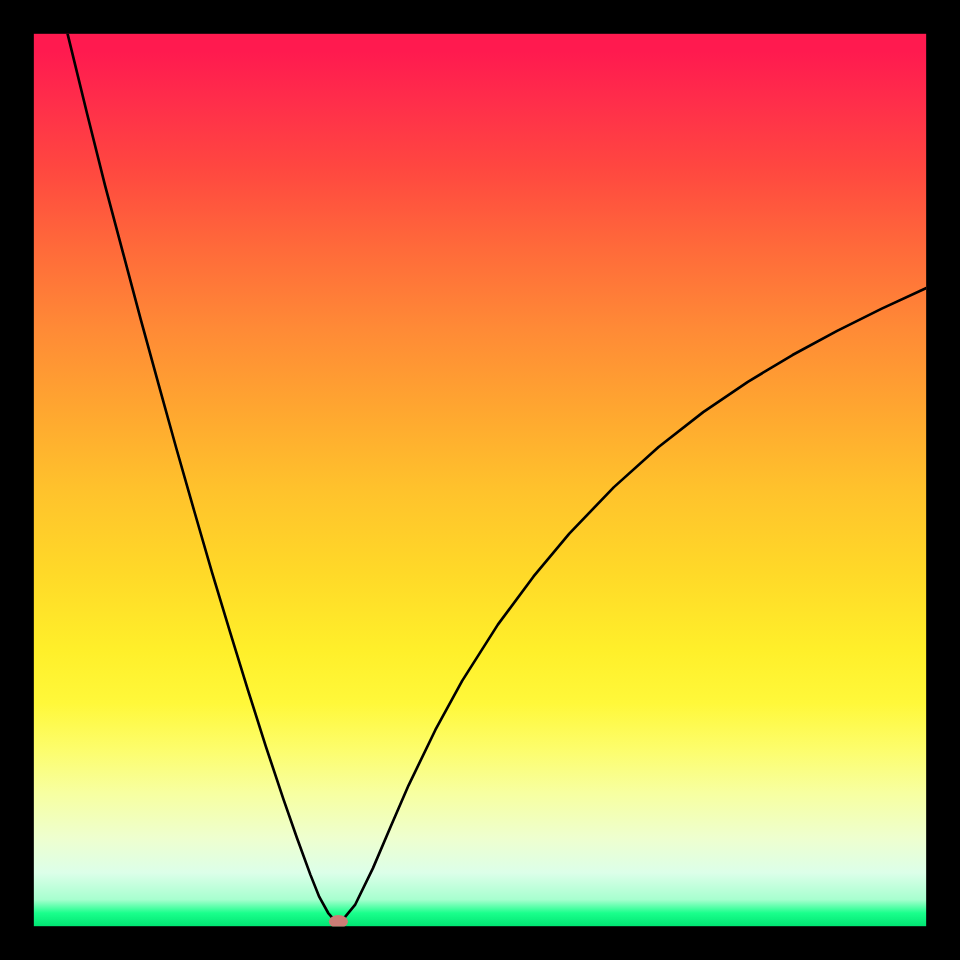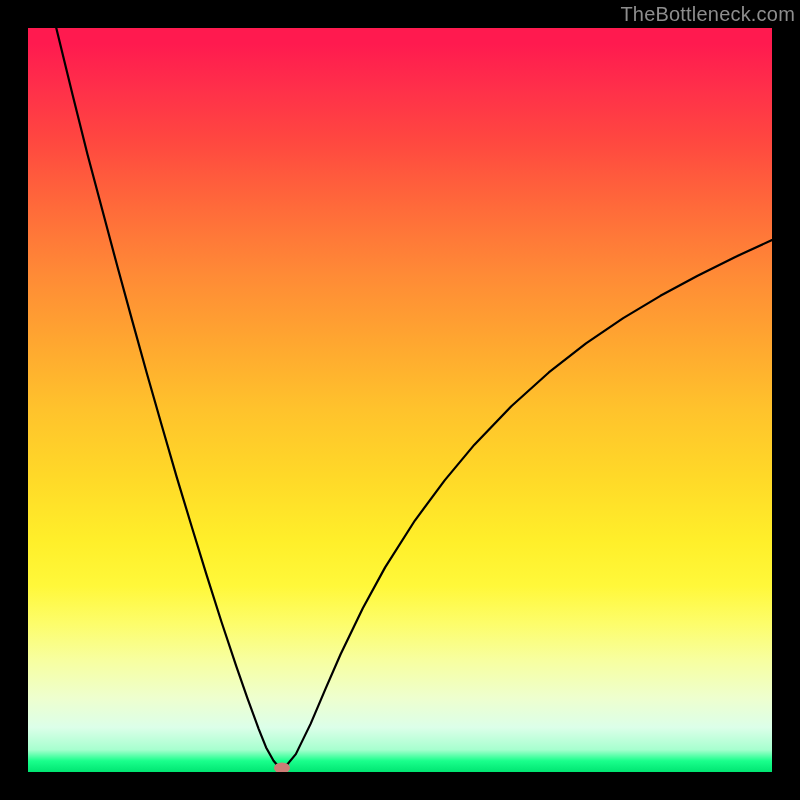--- a/index.html
+++ b/index.html
@@ -84,14 +84,13 @@
 <body>
 
 <div class="frame">
   <div class="plot-area">
     <div class="gradient"></div>
     <svg class="curve" viewBox="0 0 744 744" preserveAspectRatio="none">
       <path id="curve-path" fill="none" stroke="#000000" stroke-width="2.2" stroke-linecap="round" stroke-linejoin="round" d="M28.27 0.00 L44.64 66.96 L59.52 126.48 L74.40 182.28 L89.28 238.08 L104.16 292.39 L119.04 345.96 L133.92 398.04 L148.80 449.38 L163.68 498.48 L178.56 546.84 L193.44 593.71 L208.32 638.35 L219.48 670.34 L230.64 700.85 L238.08 719.45 L245.52 732.84 L251.47 739.54 L256.68 739.54 L267.84 726.14 L282.72 695.64 L297.60 660.67 L312.48 626.45 L334.80 580.32 L357.12 539.40 L386.88 492.53 L416.64 452.35 L446.40 416.64 L483.60 377.95 L520.80 344.47 L558.00 315.46 L595.20 290.16 L632.40 267.84 L669.60 247.75 L706.80 229.15 L744.00 212.04"></path>
     </svg>
     <div class="marker" id="marker" style="left: 253.704px; top: 739.908px;"></div>
   </div>
-  <div class="watermark">TheBottleneck.com</div>
 </div>
 
 </body></html>

